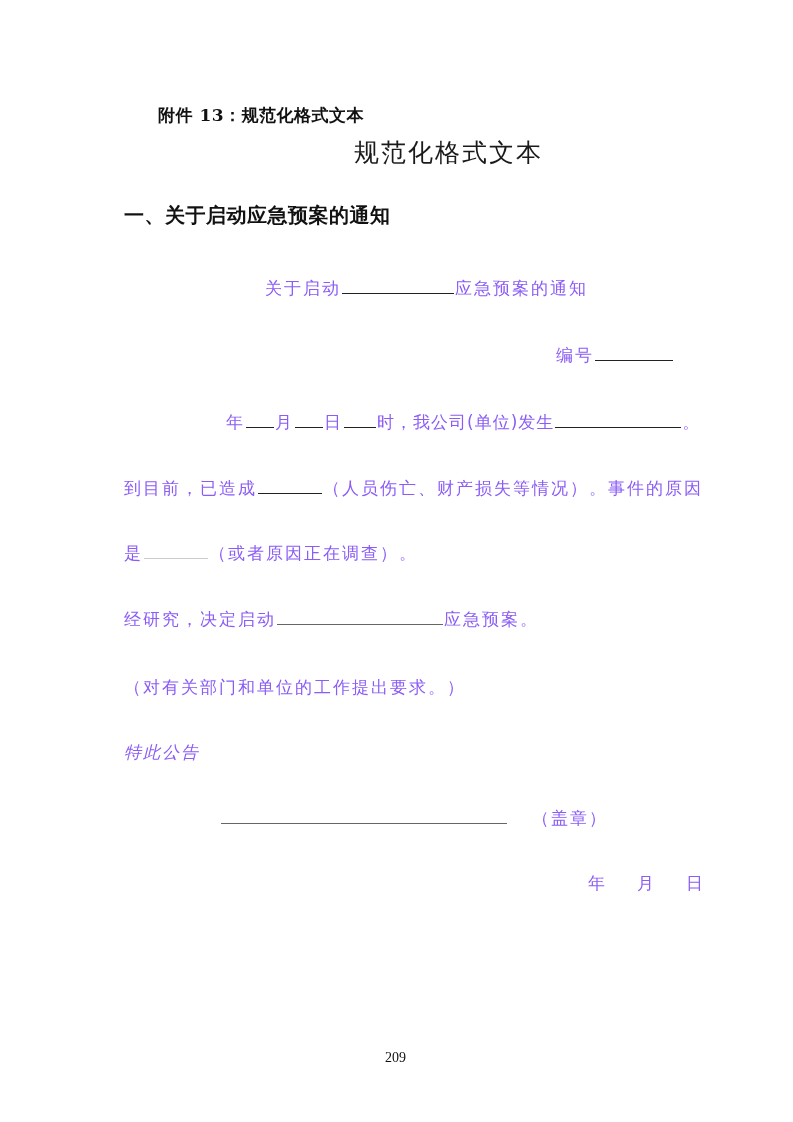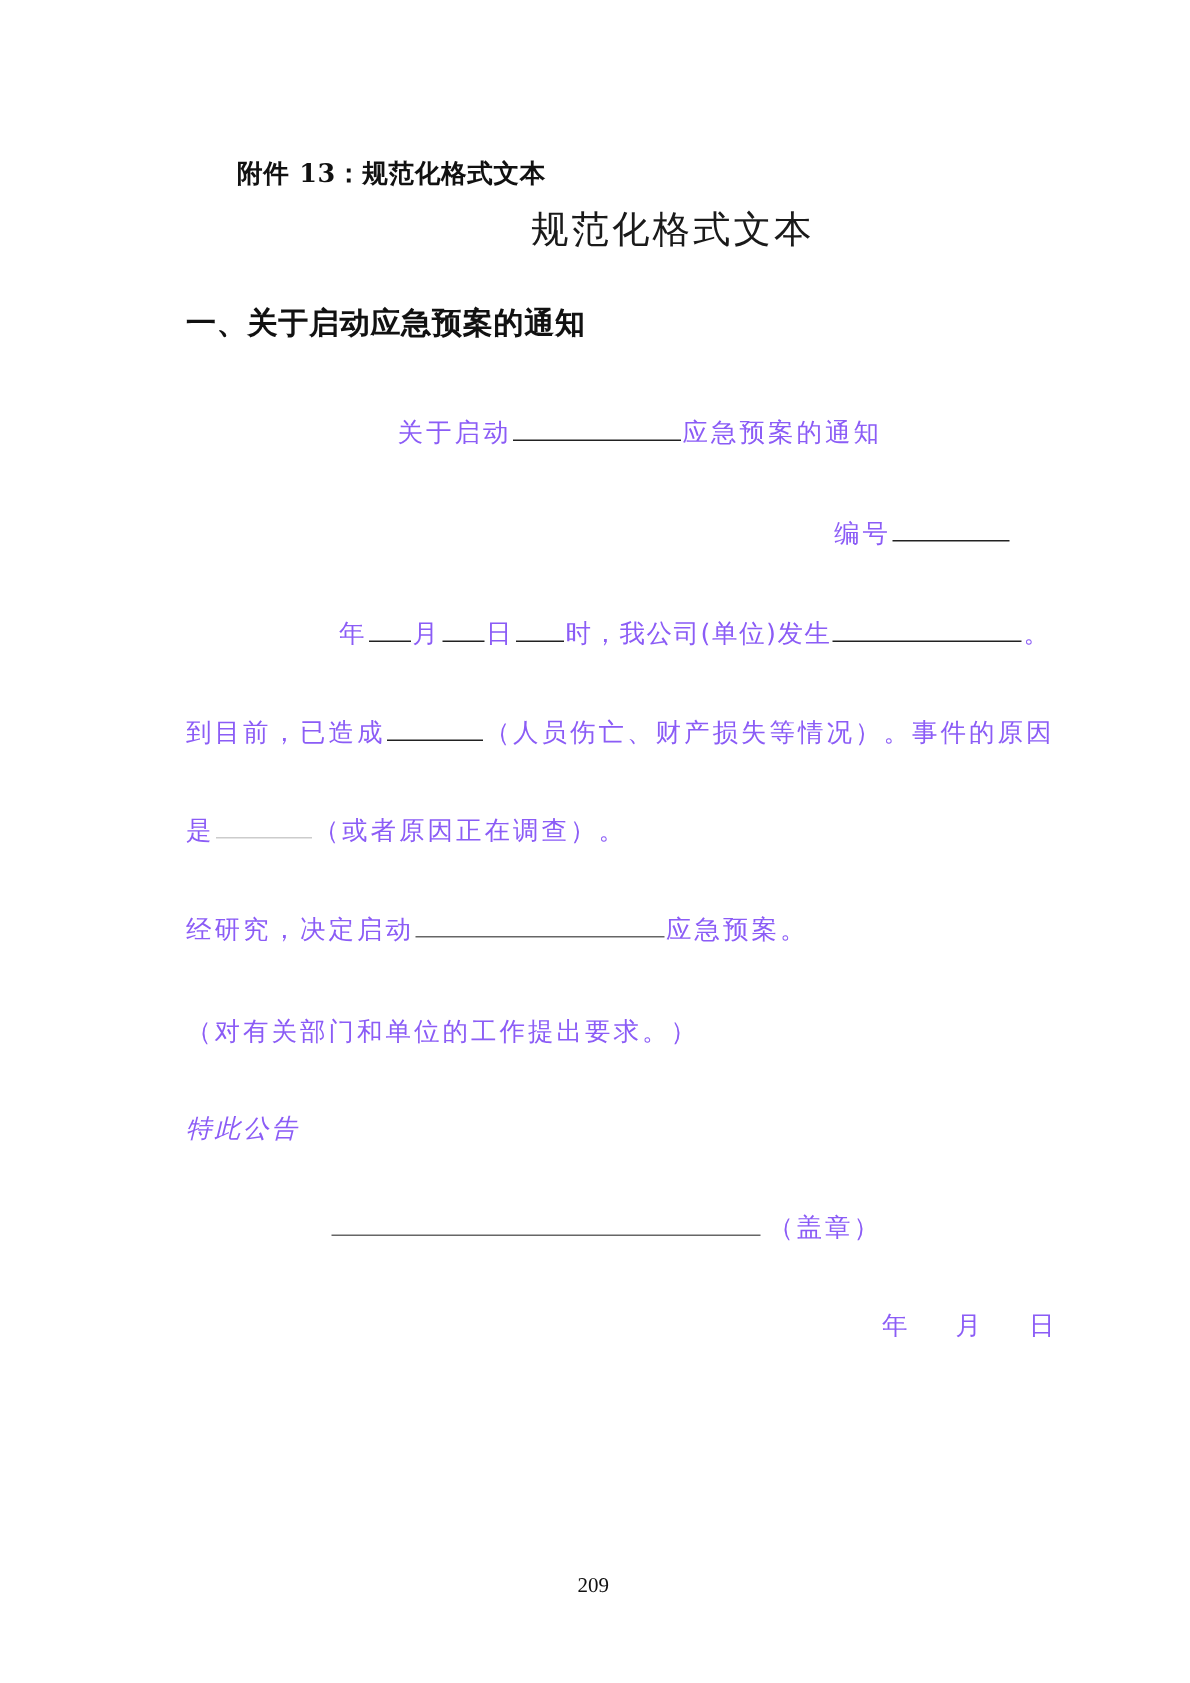--- a/index.html
+++ b/index.html
@@ -45,21 +45,21 @@
 
   <div class="abs body-text" style="left:124px; top:607px;">
     <span>经研究，决定启动</span><span class="blank gray" style="width:166px"></span><span>应急预案。</span>
   </div>
 
   <div class="abs body-text" style="left:124px; top:676px;text-align:right;">（对有关部门和单位的工作提出要求。）</div>
 
   <div class="abs body-text" style="left:124px; top:741px;font-style:italic;">特此公告</div>
 
   <div class="abs body-text" style="left:220px; top:806px;">
-    <span class="blank gray" style="width:286px"></span><span style="margin-left:4px">（盖章）</span>
+    <span class="blank gray" style="width:286px"></span><span style="margin-left:24px">（盖章）</span>
   </div>
 
   <div class="abs body-text" style="left:588px; top:872px;">
     <span>年</span><span style="display:inline-block;width:30px"></span><span>月</span><span style="display:inline-block;width:30px"></span><span>日</span>
   </div>
 
   <div class="abs pagenum">209</div>
 </div>
 
 </body></html>

